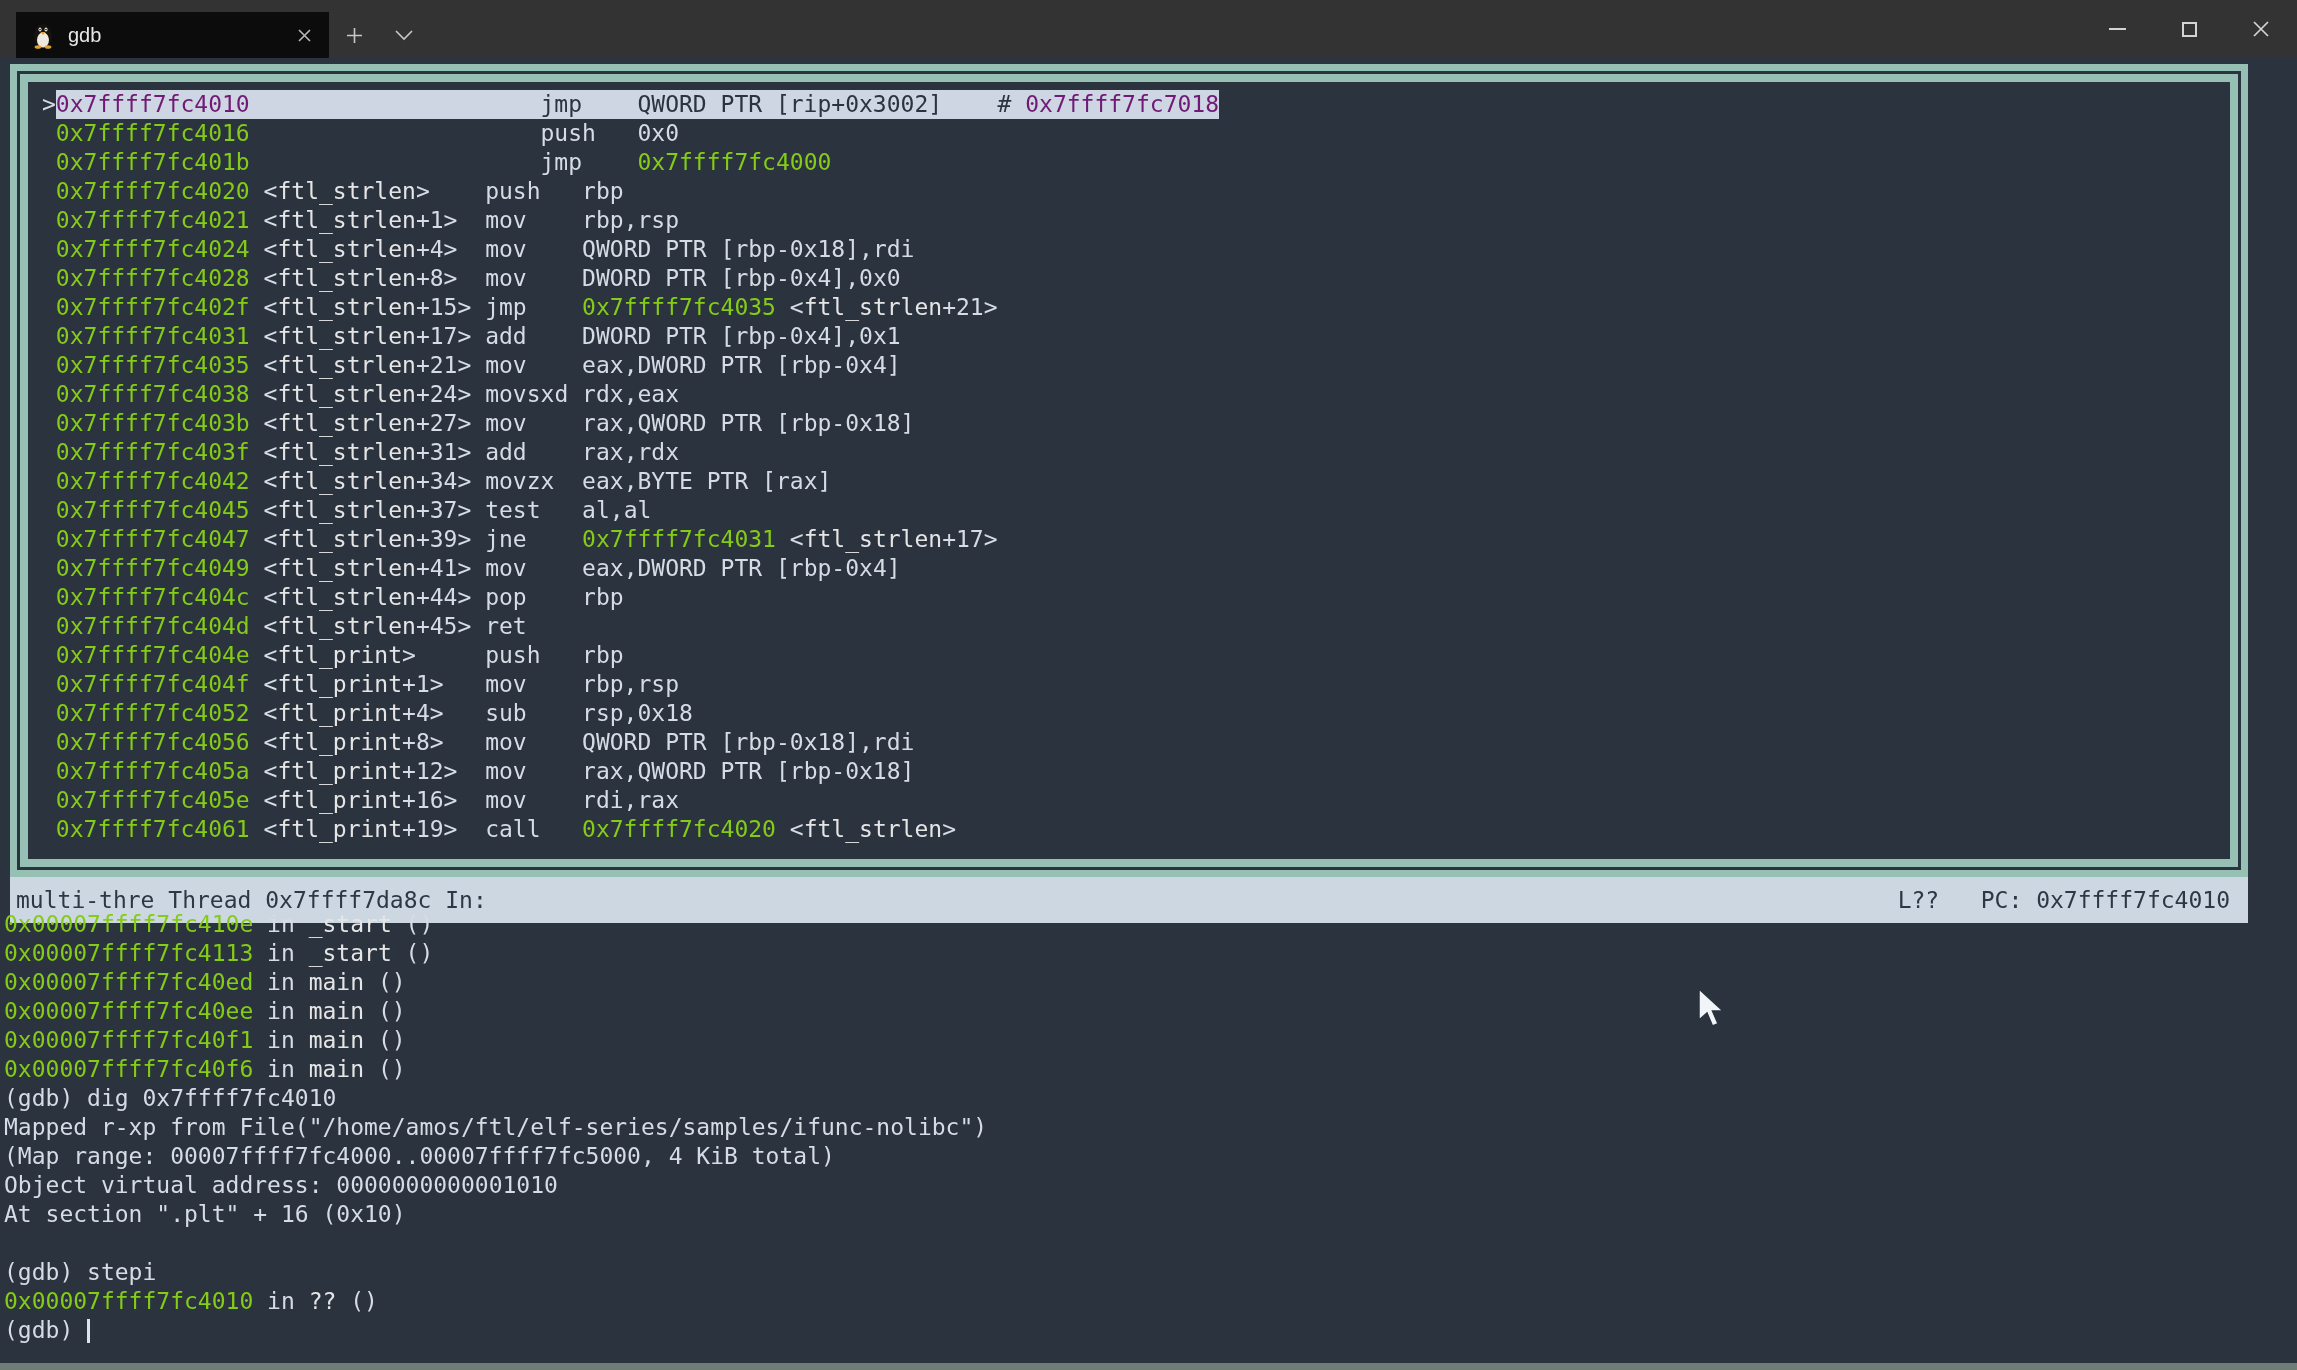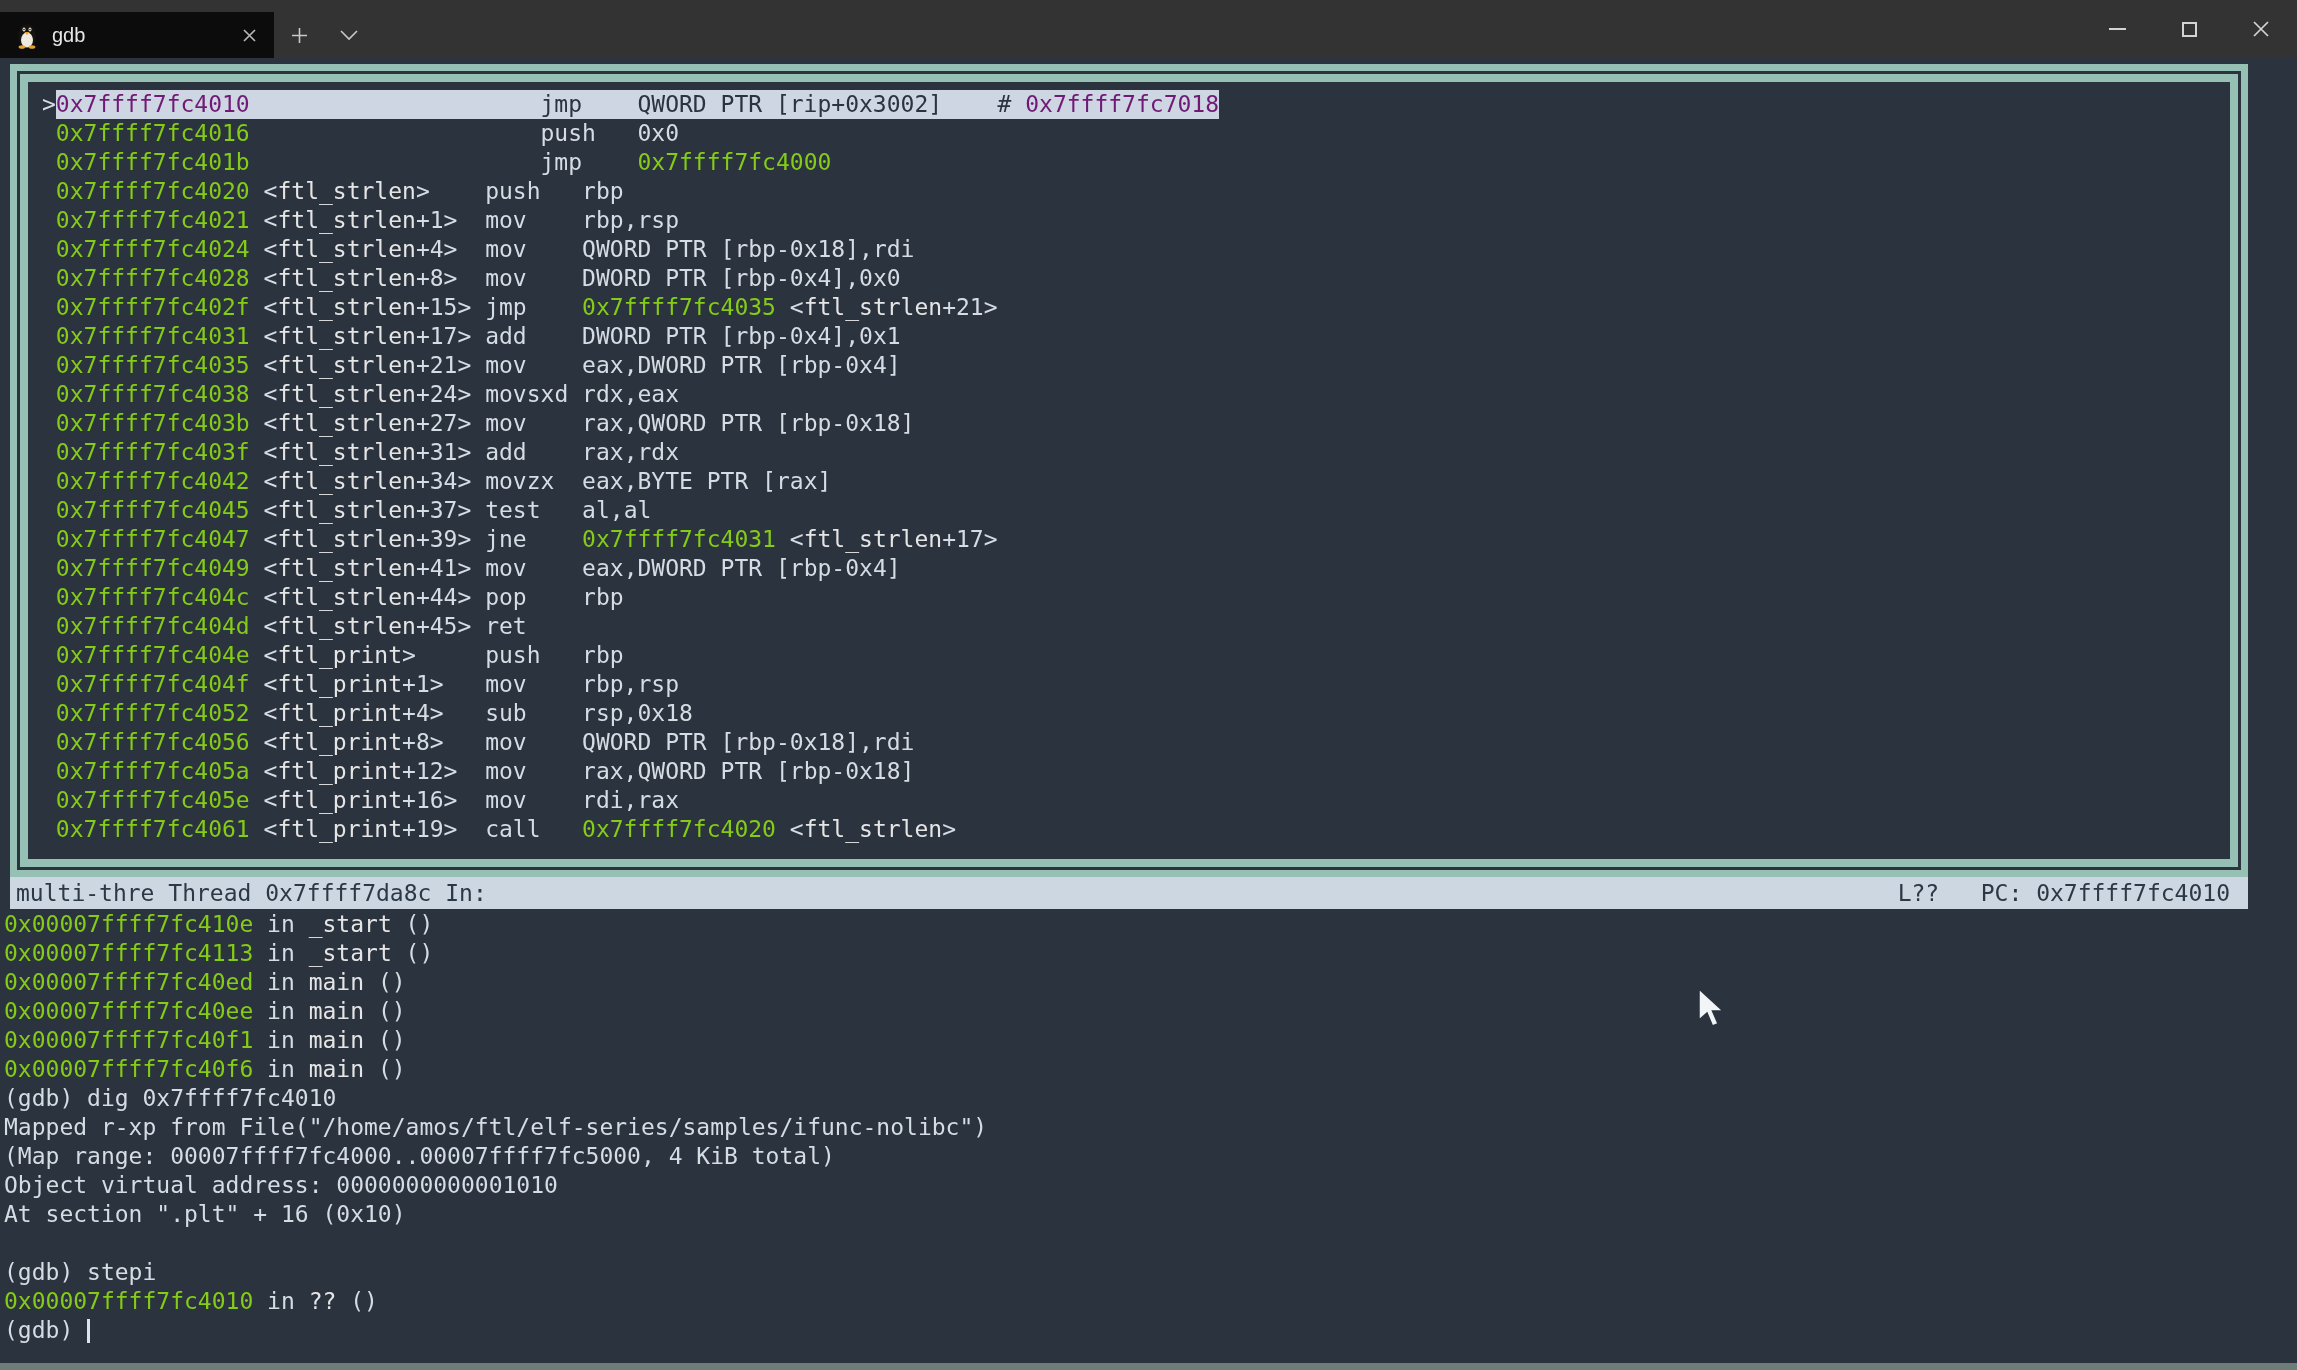--- a/index.html
+++ b/index.html
@@ -1,20 +1,20 @@
 <!DOCTYPE html>
 <html><head>
 <meta charset="utf-8">
 <style>
   html,body{margin:0;padding:0;background:#1a1a1a;}
   .app{position:relative;width:2297px;height:1370px;overflow:hidden;
        font-family:"DejaVu Sans Mono",monospace;background:#2b333f;}
   
   .titlebar{position:relative;width:100%;height:58px;background:#333333;display:flex;align-items:flex-end;}
-  .tab{position:relative;margin-left:0;width:274px;height:46px;background:#0c0c0c;
+  .tab{position:relative;margin-left:16px;width:313px;height:46px;background:#0c0c0c;
        display:flex;align-items:center;padding:0 10px 0 14px;box-sizing:border-box;
        font-family:"Liberation Sans",sans-serif;}
   .tab-icon{width:26px;height:28px;display:inline-flex;align-items:center;justify-content:center;}
   .tab-title{color:#e7e7e7;font-size:20px;margin-left:12px;flex:1;}
   .tab-close{width:30px;height:30px;display:flex;align-items:center;justify-content:center;color:#b9b9b9;}
   .tb-btn{width:50px;height:46px;display:flex;align-items:center;justify-content:center;color:#c8c8c8;}
   .caption{margin-left:auto;display:flex;height:58px;align-self:flex-start;}
   .cap-btn{width:72px;height:58px;display:flex;align-items:center;justify-content:center;color:#d0d0d0;}
   .glyph-min{display:block;width:17px;height:2px;background:#d4d4d4;}
   .glyph-max{display:block;width:15px;height:15px;border:2px solid #d4d4d4;box-sizing:border-box;}
@@ -27,21 +27,21 @@
   .tui-frame::before{content:'';position:absolute;inset:7px;border:3px solid #2b333f;pointer-events:none;}
   .tui-content{position:absolute;inset:18px;background:#2b333f;padding:8px 0 0 14px;overflow:hidden;box-sizing:border-box;}
   .line{height:29px;line-height:29px;white-space:pre;}
   .seg-p{color:#d6dce4;}
   .seg-a{color:#84cc16;}
   .seg-f{color:#e5e5e5;}
   .hlwrap{display:inline-block;height:29px;background:#cdd6e2;}
   .hlwrap .seg-p{color:#2b333f;}
   .hlwrap .seg-a{color:#701a75;}
   
-  .statusbar{position:absolute;left:10px;top:819px;width:2238px;height:32px;background:#cdd7e2;
+  .statusbar{position:absolute;left:10px;top:819px;width:2238px;height:46px;background:#cdd7e2;
              color:#2c3845;display:flex;justify-content:space-between;align-items:center;
              padding:0 18px 0 6px;box-sizing:border-box;white-space:pre;}
   
   .console{position:absolute;left:4px;top:852px;right:0;white-space:pre;}
   .cursor{display:inline-block;width:3px;height:24px;background:#dce3eb;vertical-align:text-bottom;}
   
   .bottom-edge{position:absolute;left:0;bottom:0;width:100%;height:7px;background:#6f7d79;}
   
   .mouse{position:absolute;left:1697px;top:988px;pointer-events:none;}
 </style>

